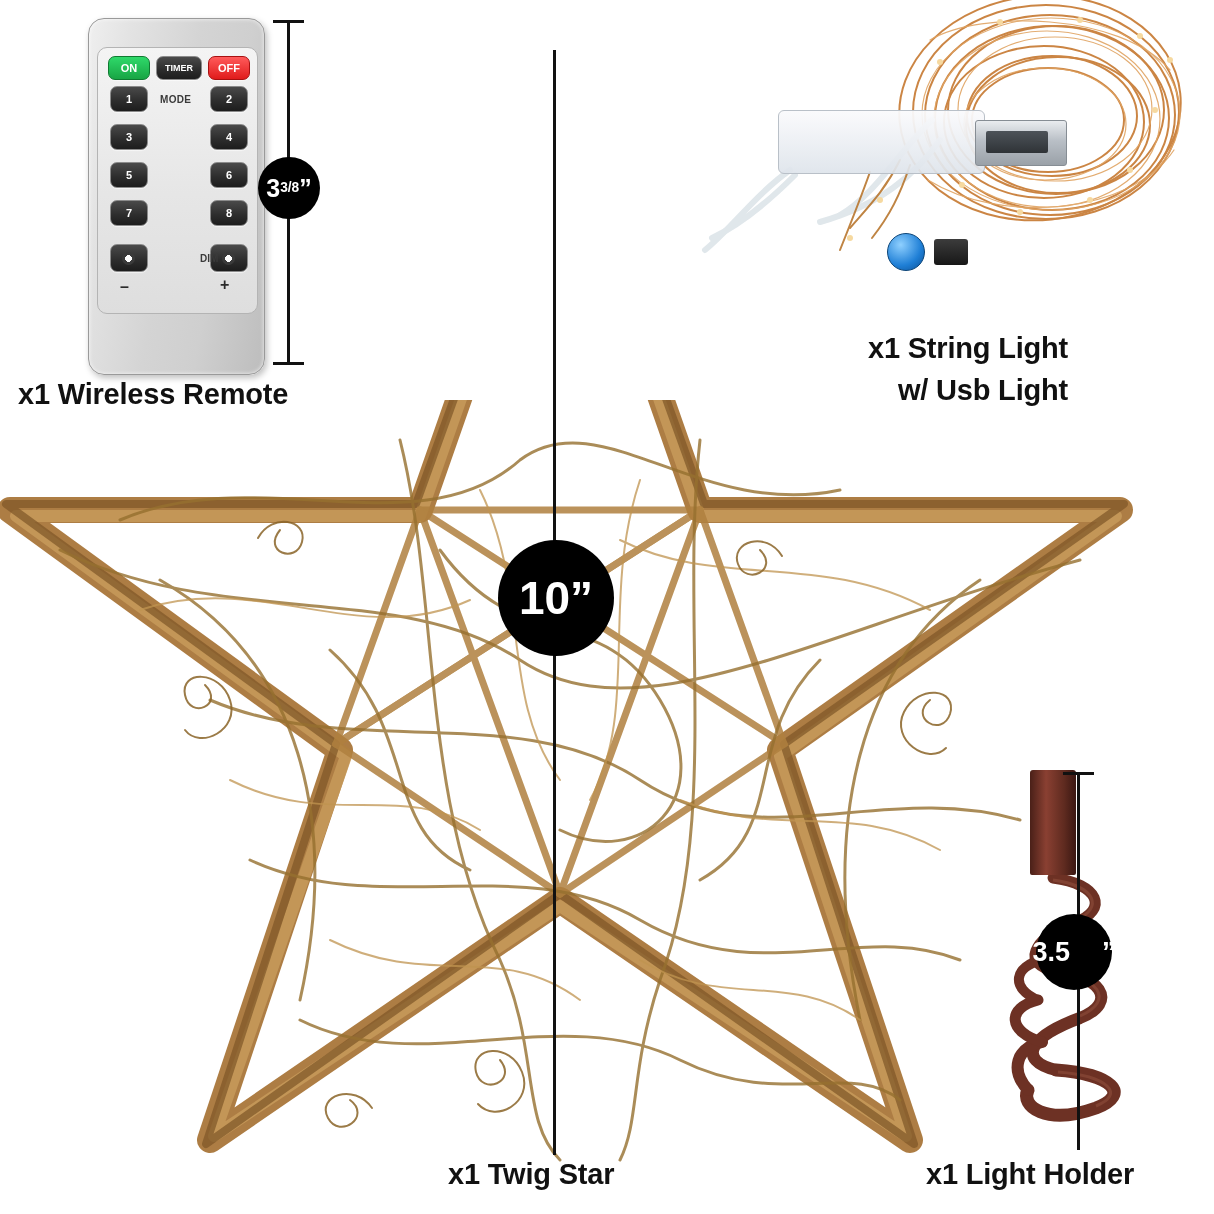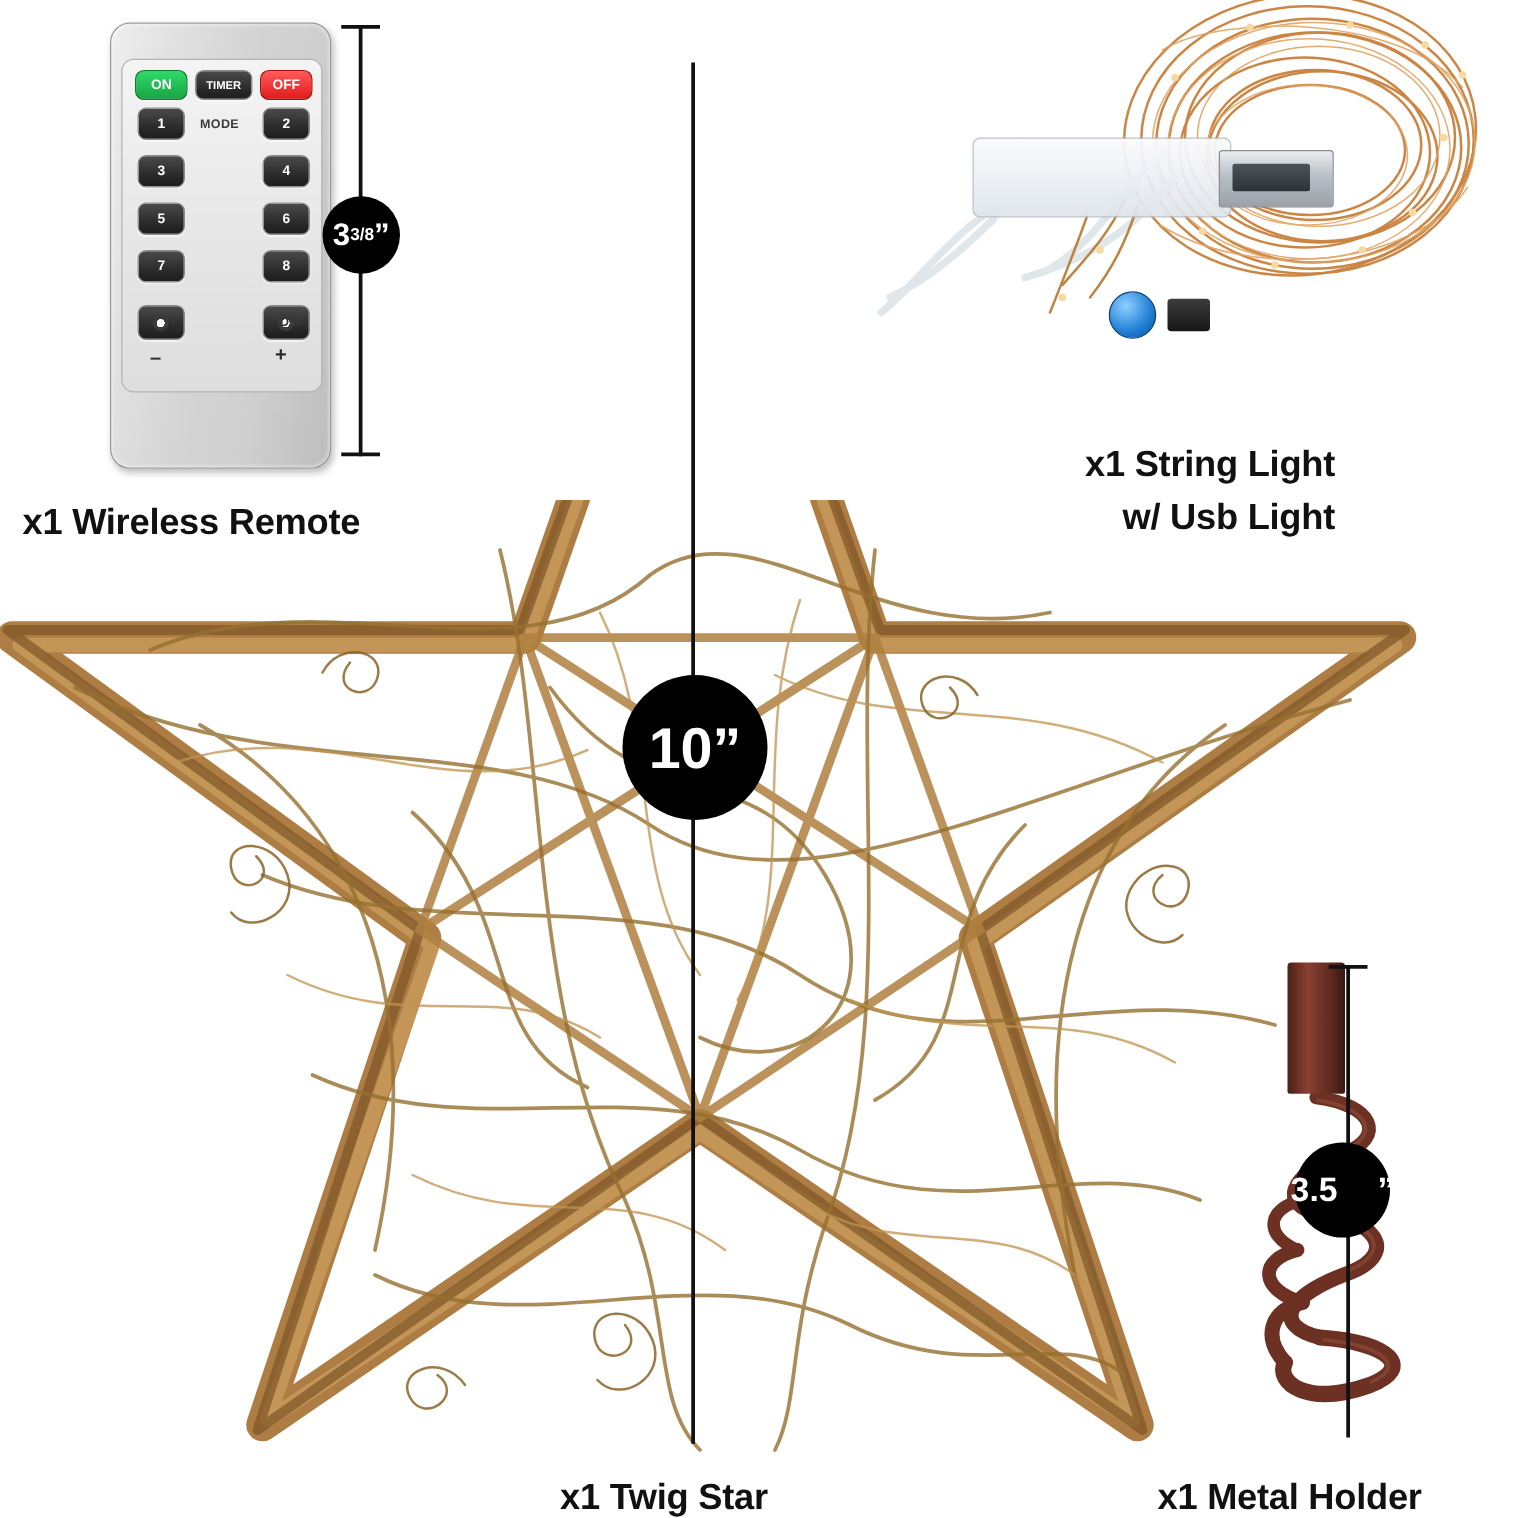--- a/index.html
+++ b/index.html
@@ -51,21 +51,21 @@
   .badge{
     position:absolute;border-radius:50%;background:#000;color:#fff;
     display:flex;align-items:center;justify-content:center;
     font-weight:bold;text-align:center;line-height:1;
   }
   .frac{display:inline-block;font-size:.55em;vertical-align:top;line-height:1;}
 
   
   .caption{
     position:absolute;color:#111;font-weight:bold;
-    font-size:29px;letter-spacing:-.2px;white-space:nowrap;margin-top:24px;
+    font-size:29px;letter-spacing:-.2px;white-space:nowrap;
   }
 
   
   #stringlight{left:700px;top:0px;width:500px;height:320px;}
   #usbbody{
     position:absolute;left:78px;top:110px;width:205px;height:62px;border-radius:6px;
     background:linear-gradient(180deg,rgba(250,250,252,.95),rgba(222,228,235,.92));
     border:1px solid #b9c0c8;
   }
   #usbmetal{
@@ -115,21 +115,21 @@
     <div class="rbtn" style="left:112px;top:114px;width:36px;height:24px;">6</div>
     <div class="rbtn" style="left:12px;top:152px;width:36px;height:24px;">7</div>
     <div class="rbtn" style="left:112px;top:152px;width:36px;height:24px;">8</div>
 
     <div class="rbtn" style="left:12px;top:196px;width:36px;height:26px;">
       <span class="sun" style="left:11px;top:7px;width:13px;height:13px;"></span>
     </div>
     <div class="rbtn" style="left:112px;top:196px;width:36px;height:26px;">
       <span class="sun" style="left:11px;top:7px;width:13px;height:13px;"></span>
     </div>
-    <div class="dimlabel" style="left:82px;top:205px;padding-left:44px;">DIM</div>
+    <div class="dimlabel" style="left:58px;top:205px;padding-left:44px;">DIM</div>
 
     <div class="pmlabel" style="left:22px;top:230px;">–</div>
     <div class="pmlabel" style="left:122px;top:228px;">+</div>
   </div>
 </div>
 
 <div class="vbar" style="left:287px;top:20px;height:345px;"></div>
 <div class="cap" style="left:273px;top:20px;width:31px;"></div>
 <div class="cap" style="left:273px;top:362px;width:31px;"></div>
 <div class="badge" style="left:258px;top:157px;width:62px;height:62px;font-size:25px;">
@@ -290,13 +290,13 @@
   </svg>
 </div>
 
 <div class="vbar" style="left:1077px;top:772px;height:378px;"></div>
 <div class="cap" style="left:1063px;top:772px;width:31px;"></div>
 <div class="badge" style="left:1036px;top:914px;width:76px;height:76px;font-size:27px;gap:32px;">
   <span>3.5</span>
     <span>”</span>
 </div>
 
-<div class="caption" style="left:926px;top:1158px;">x1 Metal Holder</div>
+<div class="caption" style="left:926px;top:1158px;">x1 Light Holder</div>
 
 </body></html>

